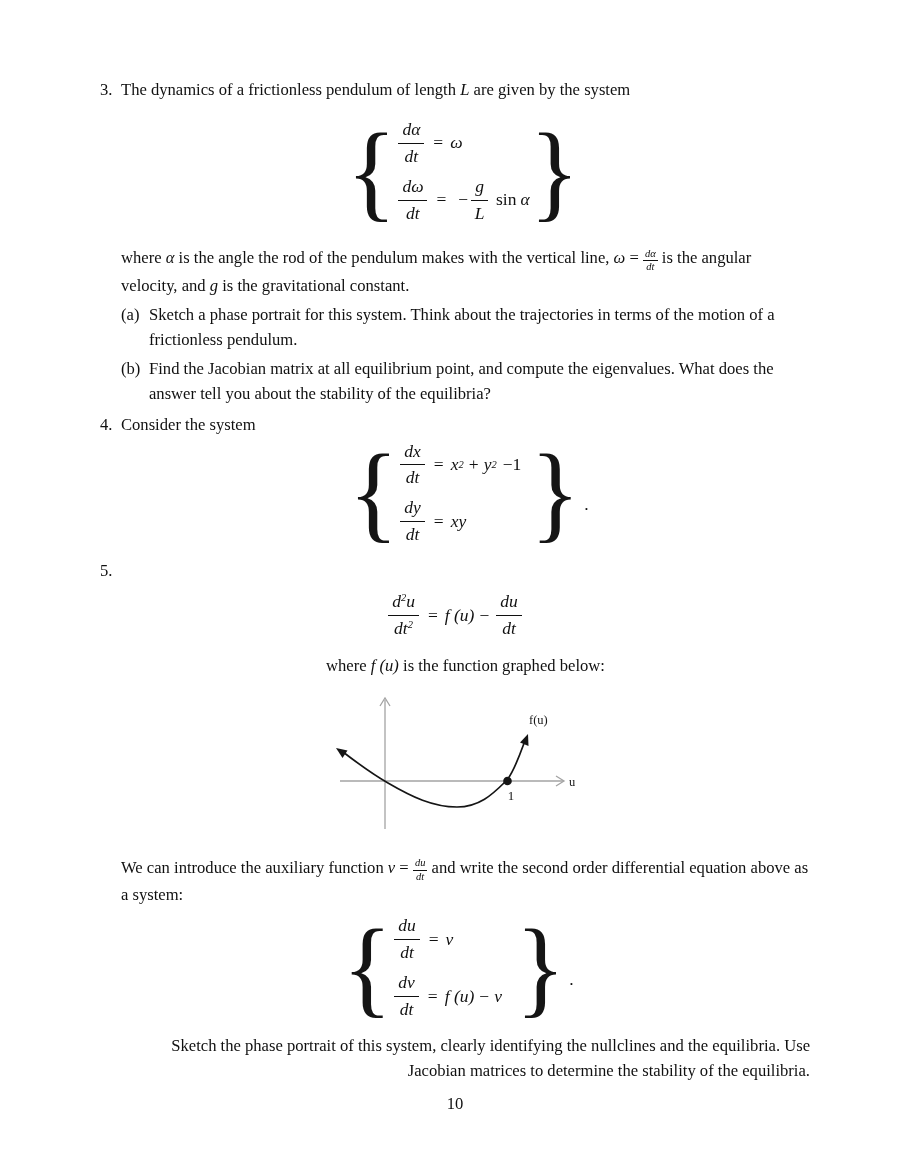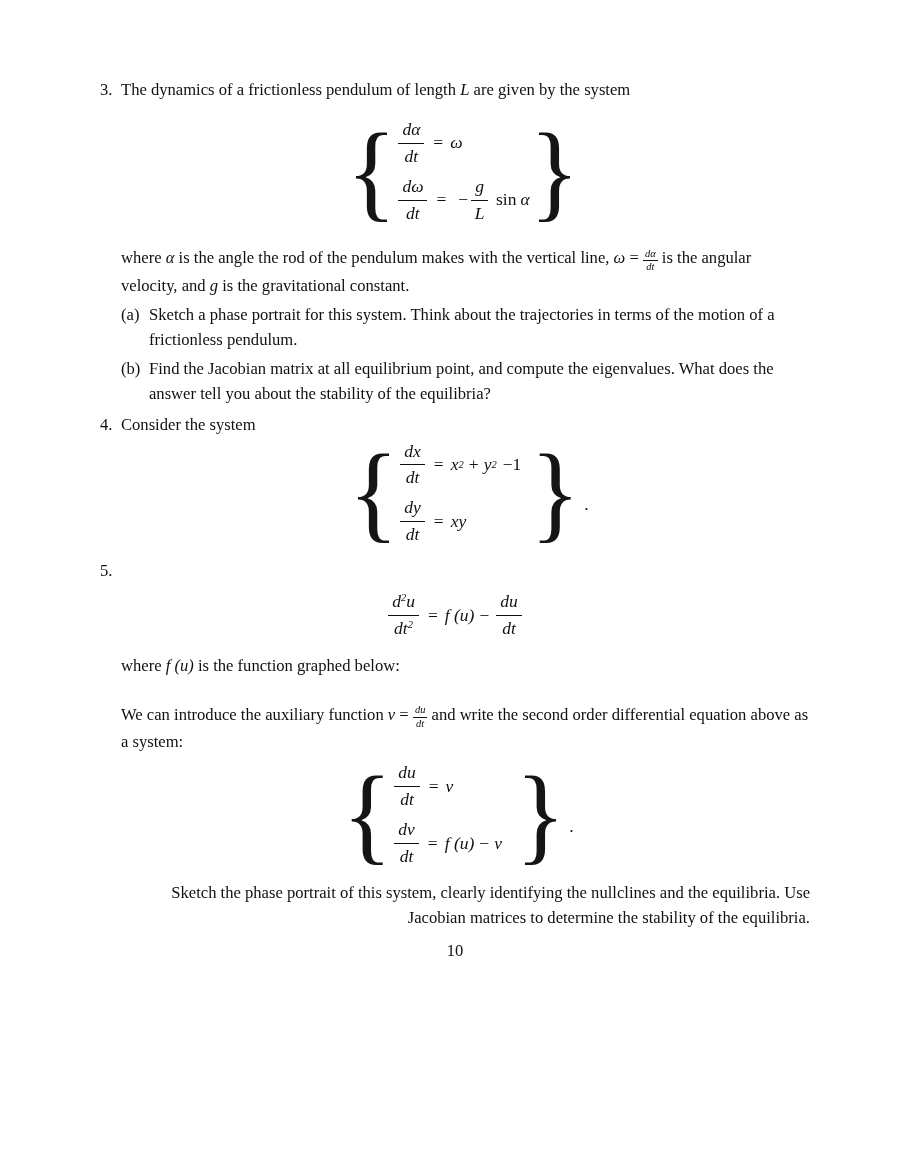--- a/index.html
+++ b/index.html
@@ -164,22 +164,41 @@
         <span>f (u)</span>
         <span class="op">−</span>
         <span class="fr">
             <span class="n">du</span>
             <span class="d">dt</span>
           </span>
       </div>
     </div>
   </div>
 
-  <p class="para mt9" style="margin-bottom:13px;"><span>where </span><span class="var">f (u)</span><span> is the function graphed below:</span></p>
-
+  <p class="para mt9" style="margin-bottom:13px;text-align:center;"><span>where </span><span class="var">f (u)</span><span> is the function graphed below:</span></p>
+
+  <div class="figwrap">
+    <svg width="250" height="140" viewBox="0 0 250 140">
+
+      <line x1="10" y1="90" x2="233" y2="90" stroke="#a3a3a3" stroke-width="1.3"></line>
+      <path d="M226,85 L234,90 L226,95" fill="none" stroke="#a3a3a3" stroke-width="1.3"></path>
+      <line x1="55" y1="9" x2="55" y2="138" stroke="#a3a3a3" stroke-width="1.3"></line>
+      <path d="M50,15 L55,7 L60,15" fill="none" stroke="#a3a3a3" stroke-width="1.3"></path>
+
+      <path d="M 13,61 C 30,74 44,84 58,92 C 82,106 103,116 127,116 C 149,116 162,104 176,90 C 184,82 191,60 196,47" fill="none" stroke="#151515" stroke-width="1.7"></path>
+      <path d="M6,57 L17.5,59.5 L12.5,67 Z" fill="#151515"></path>
+      <path d="M198,43 L198.5,55 L190,51.5 Z" fill="#151515"></path>
+
+      <circle cx="177.5" cy="90" r="4.3" fill="#151515"></circle>
+
+      <text x="199" y="33" font-size="12.5" class="figure-label" fill="#151515">f(u)</text>
+      <text x="239" y="95" font-size="12.5" class="figure-label" fill="#151515">u</text>
+      <text x="181" y="109" font-size="13" class="figure-label" fill="#151515" text-anchor="middle">1</text>
+    </svg>
+  </div>
 
   <p class="para mt24" style="margin-bottom:4px;"><span>We can introduce the auxiliary function </span><span class="var">v</span><span> = </span><span class="ifr"><span class="n">du</span><span class="d">dt</span></span><span> and write the second order differential equation above as a system:</span></p>
 
   <div class="eqwrap mt2">
     <div class="sys" style="margin-left:6px;">
       <span class="brace">{</span>
       <div class="rows">
         <div class="mrow">
           <span class="fr">
               <span class="n">du</span>

